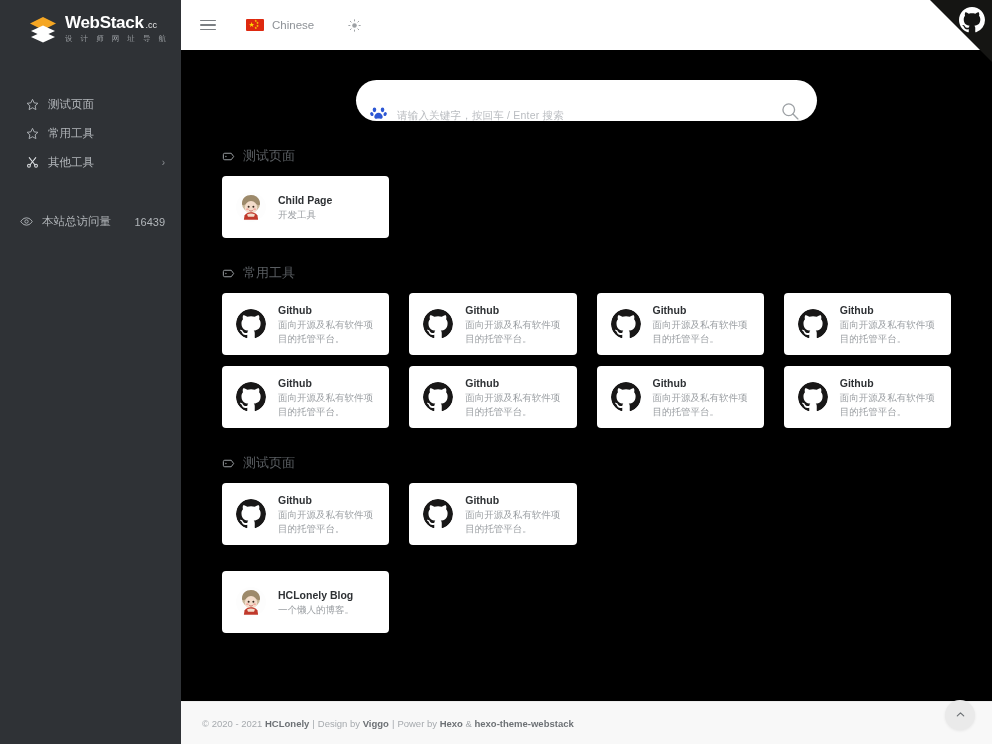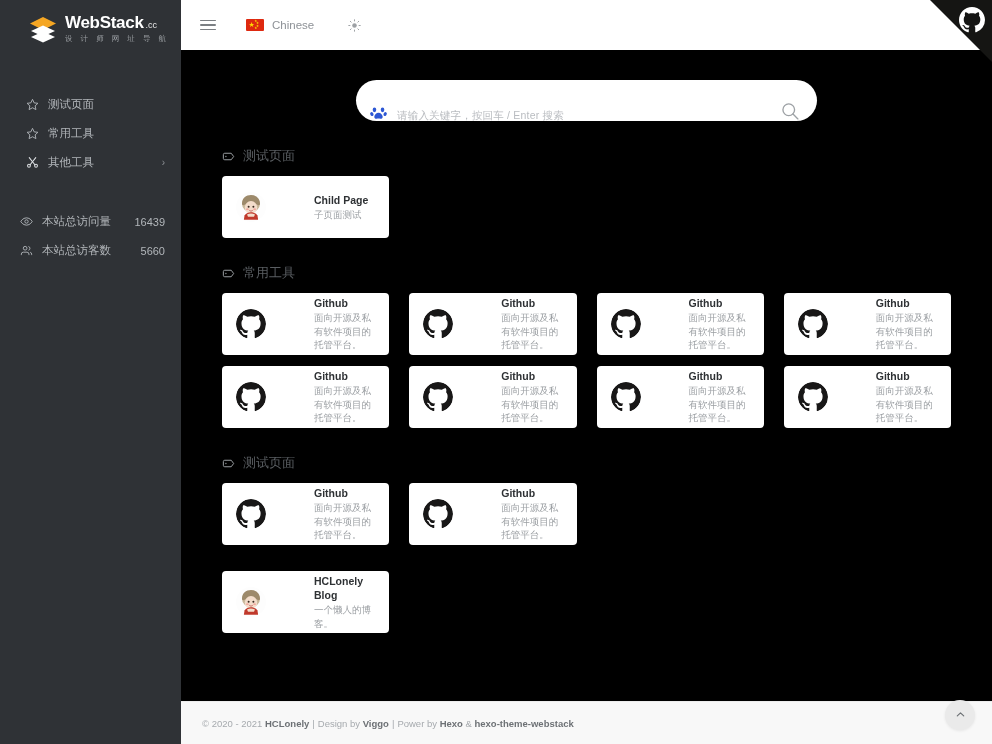--- a/index.html
+++ b/index.html
@@ -132,21 +132,20 @@
   }
   .card {
     background: #fff;
     border-radius: 4px;
     box-shadow: 0 1px 3px rgba(0,0,0,0.055);
     height: 62px;
     display:flex; align-items:center;
     padding: 0 14px;
     cursor: pointer;
     overflow: hidden;
-    gap: 36px;
   }
   .card-icon {
     width: 30px; height: 30px; flex: 0 0 30px;
     border-radius: 50%; overflow: hidden;
     display:flex; align-items:center; justify-content:center;
     margin-right: 12px;
   }
   .card-body { min-width: 0; flex: 1 1 auto; }
   .card-title { font-size: 10.5px; font-weight: bold; color: #2e3134; line-height: 1.35; }
   .card-desc { font-size: 9.5px; color: #9a9ea2; line-height: 1.45; margin-top: 1px; }
@@ -233,32 +232,20 @@
         <span class="nav-icon">
           <svg width="13" height="13" viewBox="0 0 24 24" fill="none" stroke="#b2b6ba" stroke-width="1.7" stroke-linejoin="round">
             <path d="M1.5 12S5 5.2 12 5.2 22.5 12 22.5 12 19 18.8 12 18.8 1.5 12 1.5 12z"></path>
             <circle cx="12" cy="12" r="3.1"></circle>
           </svg>
         </span>
         <span class="nav-label">本站总访问量</span>
         <span class="nav-count">16439</span>
       </div>
 
-      <div class="nav-item wide">
-        <span class="nav-icon">
-          <svg width="13" height="13" viewBox="0 0 24 24" fill="none" stroke="#b2b6ba" stroke-width="1.7" stroke-linejoin="round">
-            <path d="M16.5 20.5v-1.8a3.6 3.6 0 0 0-3.6-3.6H6.1a3.6 3.6 0 0 0-3.6 3.6v1.8"></path>
-            <circle cx="9.5" cy="7.8" r="3.4"></circle>
-            <path d="M21.5 20.5v-1.8a3.6 3.6 0 0 0-2.7-3.5"></path>
-            <path d="M15.6 4.6a3.6 3.6 0 0 1 0 7"></path>
-          </svg>
-        </span>
-        <span class="nav-label">本站总访客数</span>
-        <span class="nav-count">5660</span>
-      </div>
 
     </nav>
   </aside>
 
   <div class="main">
 
     <header class="topbar">
       <div class="hamburger">
         <span></span>
           <span></span>
@@ -346,21 +333,21 @@
                     <circle cx="17.4" cy="14.8" r="1" fill="#3a2a20"></circle>
                     <ellipse cx="11.4" cy="17.2" rx="1.4" ry="0.9" fill="#f0a9a0"></ellipse>
                     <ellipse cx="18.6" cy="17.2" rx="1.4" ry="0.9" fill="#f0a9a0"></ellipse>
                     <path d="M13.6 18.6c.8.7 2 .7 2.8 0" stroke="#c5605a" stroke-width="0.9" fill="none" stroke-linecap="round"></path>
                     <path d="M8.5 23.5c1.5-2.2 4-3.3 6.5-3.3s5 1.1 6.5 3.3l.6 4.2H7.9z" fill="#c0392b"></path>
                     <path d="M11 22.6c1.2-.8 2.6-1.2 4-1.2s2.8.4 4 1.2l-1 2.2h-6z" fill="#f3ddcb"></path>
                   </svg>
                 </span>
                 <div class="card-body">
                   <div class="card-title">Child Page</div>
-                  <div class="card-desc">子页面测试</div>
+                  <div class="card-desc">开发工具</div>
                 </div>
               </div>
             </div>
           </div>
           <div class="section">
             <div class="section-title">
               <span class="tag-icon">
                 <svg width="13" height="13" viewBox="0 0 24 24" fill="none" stroke="#9da1a5" stroke-width="1.8" stroke-linejoin="round">
                   <path d="M2.5 8.5a2.5 2.5 0 0 1 2.5-2.5h12l4.5 6-4.5 6H5a2.5 2.5 0 0 1-2.5-2.5z"></path>
                   <circle cx="7.2" cy="12" r="1.2" fill="#9da1a5" stroke="none"></circle>

